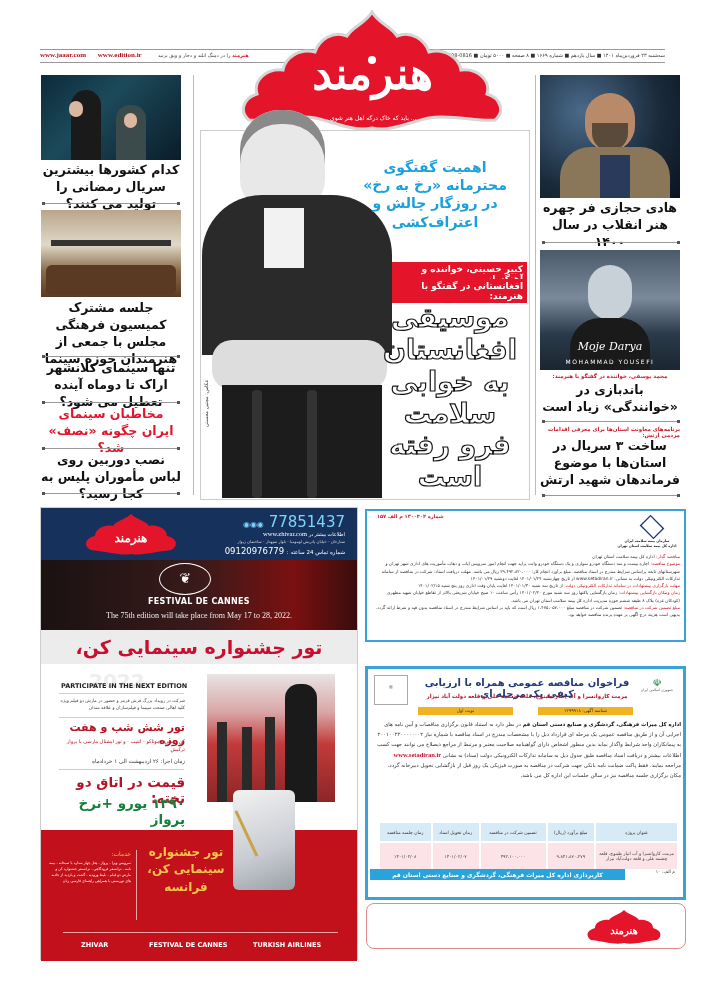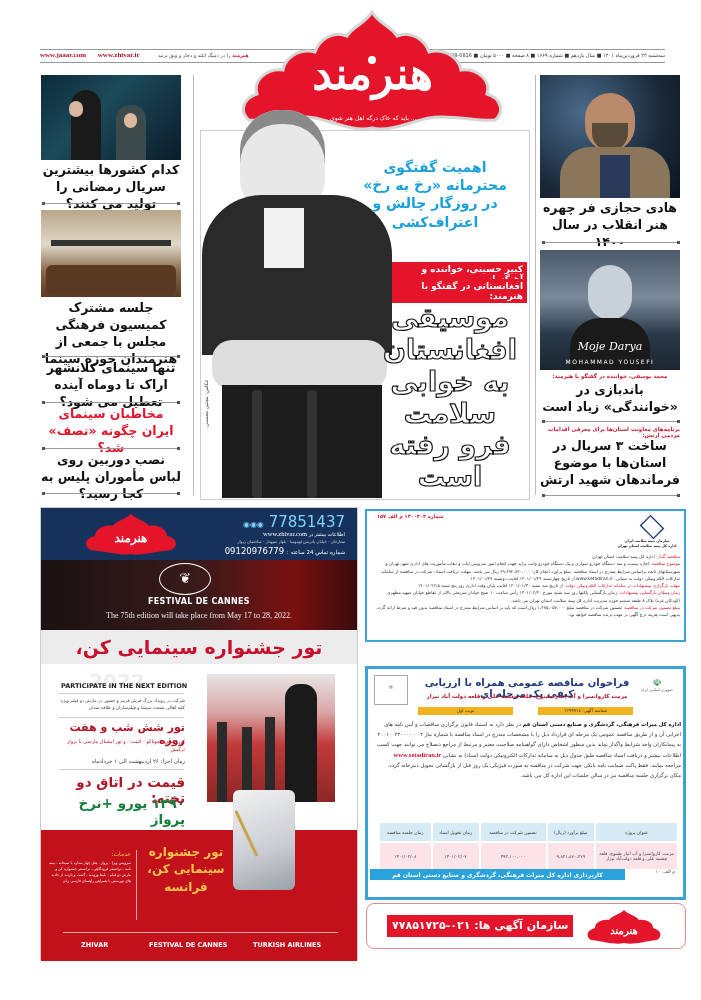--- a/index.html
+++ b/index.html
@@ -104,21 +104,21 @@
   .adbox { left: 366px; top: 903px; width: 320px; height: 46px; border: 1px solid #e08a8a; border-radius: 8px; }
   .adbox-label { position: absolute; left: 20px; top: 11px; height: 22px; padding: 0 5px; background: #e4152b; color: #fff; font-size: 11px; font-weight: bold; line-height: 22px; }
   .adbox-logo { position: absolute; right: 20px; top: 4px; width: 82px; height: 38px; }
 </style>
 </head>
 <body>
 
 <div class="abs topbar">
   <div class="urls">
     <span>www.jaaar.com</span>
-    <span>www.zhivar.ir</span>
+    <span>www.edition.ir</span>
   </div>
   <div class="tagline" dir="rtl"><b>هنرمند</b> <span>را در دمنگ انلند و دجار و وبق بزنید</span></div>
   <div class="issue" dir="rtl">سه‌شنبه ۲۳ فروردین‌ماه ۱۴۰۱ ■ سال یازدهم ■ شماره ۱۶۶۹ ■ ۸ صفحه ■ ۵۰۰۰ تومان ■ ISSN 2008-0816</div>
 </div>
 
 <div class="abs masthead">
   <svg class="mast-shape" viewBox="0 0 275 125">
     <path d="M137 2 C130 14 118 16 112 26 C98 20 84 30 80 42 C64 38 50 48 48 60 C32 58 18 70 22 84 C8 88 4 102 14 110 C30 112 60 104 80 108 C100 112 118 122 137 118 C156 122 174 112 194 108 C214 104 244 112 260 110 C270 102 266 88 252 84 C256 70 242 58 226 60 C224 48 210 38 194 42 C190 30 176 20 162 26 C156 16 144 14 137 2 Z" fill="#e4152b" stroke="#d5d5d5" stroke-width="3"></path>
     <circle cx="137" cy="50" r="4" fill="#fff"></circle>
     <circle cx="190" cy="75" r="3" fill="#fff"></circle>
@@ -282,18 +282,17 @@
       <td>۱۴۰۱/۰۲/۰۷</td>
       <td>۱۴۰۱/۰۲/۰۸</td>
     </tr>
   </tbody>
     </table>
   <div class="t2-code" dir="rtl">م الف: ۱۰</div>
   <div class="t2-foot" dir="rtl">کاربردازی اداره کل میراث فرهنگی، گردشگری و صنایع دستی استان قم</div>
 </div>
 
 <div class="abs adbox">
-  <div class="adbox-label" dir="rtl">سازمان آگهی ها: ۰۲۱-۷۷۸۵۱۷۲۵</div>
   <svg class="adbox-logo" viewBox="0 0 82 38">
     <path d="M41 2 C36 7 30 7 26 12 C18 11 12 15 12 20 C4 22 2 28 8 32 C24 34 32 37 41 35 C50 37 58 34 74 32 C80 28 78 22 70 20 C70 15 64 11 56 12 C52 7 46 7 41 2 Z" fill="#e4152b"></path>
     <text x="41" y="26" text-anchor="middle" fill="#fff" font-size="10" font-weight="bold" font-family="DejaVu Serif, serif">هنرمند</text>
   </svg>
 </div>
 
 </body></html>

